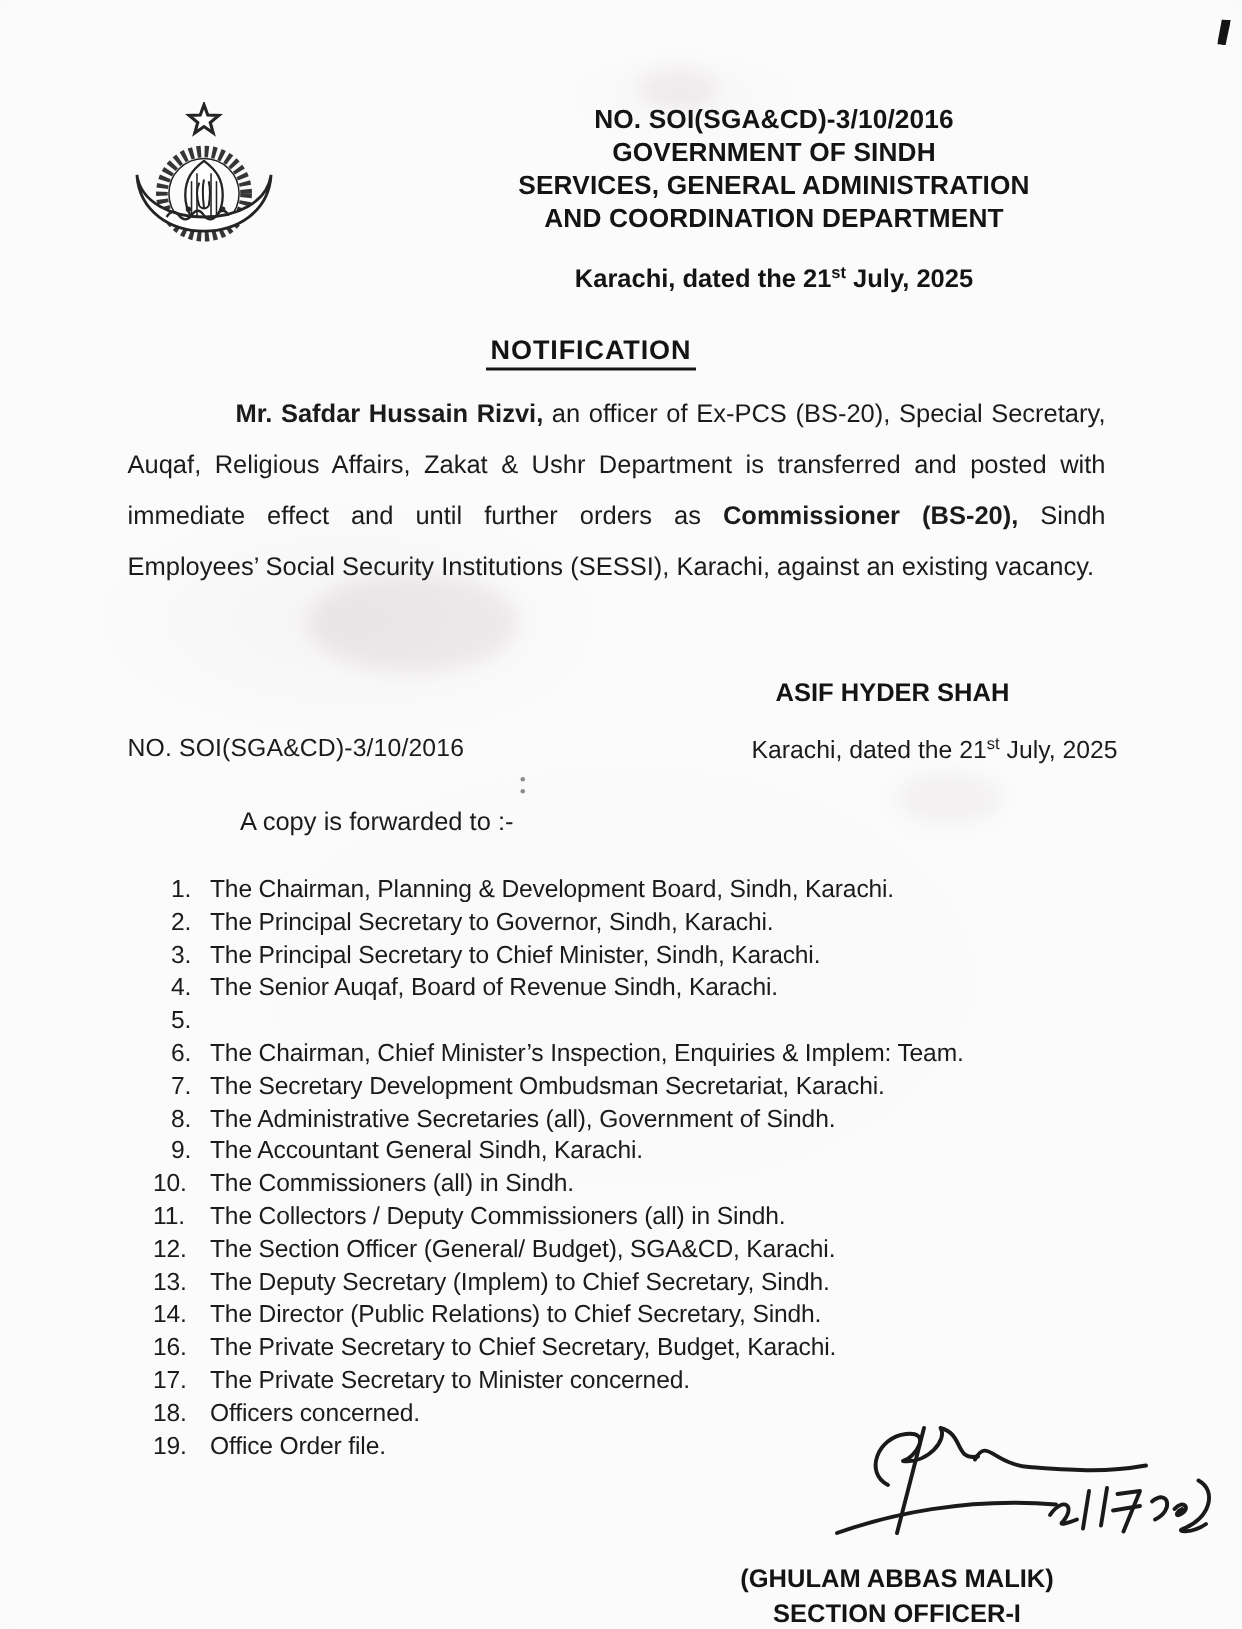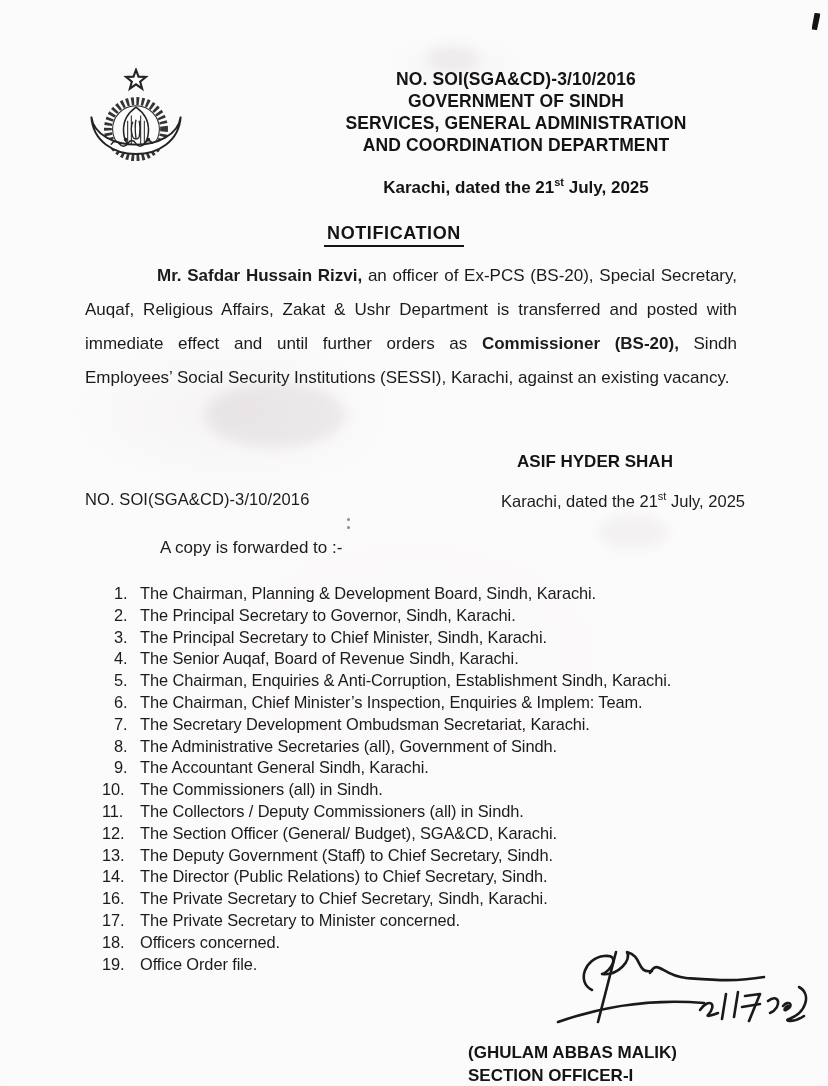--- a/index.html
+++ b/index.html
@@ -84,21 +84,21 @@
     margin:0;padding:0;list-style:none;
     font-size:16.4px;line-height:21.8px;letter-spacing:-0.1px;
   }
   .dist-li{display:flex;}
   .dist-num{flex:0 0 38px;box-sizing:border-box;}
   .dist-num.single{padding-left:12px;}
 
   .signature-svg{position:absolute;left:552px;top:946px;width:264px;height:94px;z-index:3;}
   .signer{
     position:absolute;left:468px;top:1041px;width:260px;z-index:2;
-    text-align:left;font-weight:bold;font-size:17px;line-height:23px;color:#141414;
+    text-align:center;font-weight:bold;font-size:17px;line-height:23px;color:#141414;
   }
 </style>
 </head>
 <body>
 
 <div class="page">
 
   <div class="mark-topright"></div>
   <div class="smudge s1"></div>
   <div class="smudge s2"></div>
@@ -178,21 +178,20 @@
       <li class="dist-li">
         <span class="dist-num single">3.</span>
         <span class="dist-text">The Principal Secretary to Chief Minister, Sindh, Karachi.</span>
       </li>
       <li class="dist-li">
         <span class="dist-num single">4.</span>
         <span class="dist-text">The Senior Auqaf, Board of Revenue Sindh, Karachi.</span>
       </li>
       <li class="dist-li">
         <span class="dist-num single">5.</span>
-        <span class="dist-text">The Chairman, Enquiries &amp; Anti-Corruption, Establishment Sindh, Karachi.</span>
       </li>
       <li class="dist-li">
         <span class="dist-num single">6.</span>
         <span class="dist-text">The Chairman, Chief Minister’s Inspection, Enquiries &amp; Implem: Team.</span>
       </li>
       <li class="dist-li">
         <span class="dist-num single">7.</span>
         <span class="dist-text">The Secretary Development Ombudsman Secretariat, Karachi.</span>
       </li>
       <li class="dist-li">
@@ -210,29 +209,29 @@
       <li class="dist-li">
         <span class="dist-num">11.</span>
         <span class="dist-text">The Collectors / Deputy Commissioners (all) in Sindh.</span>
       </li>
       <li class="dist-li">
         <span class="dist-num">12.</span>
         <span class="dist-text">The Section Officer (General/ Budget), SGA&amp;CD, Karachi.</span>
       </li>
       <li class="dist-li">
         <span class="dist-num">13.</span>
-        <span class="dist-text">The Deputy Government (Staff) to Chief Secretary, Sindh.</span>
+        <span class="dist-text">The Deputy Secretary (Implem) to Chief Secretary, Sindh.</span>
       </li>
       <li class="dist-li">
         <span class="dist-num">14.</span>
         <span class="dist-text">The Director (Public Relations) to Chief Secretary, Sindh.</span>
       </li>
       <li class="dist-li">
         <span class="dist-num">16.</span>
-        <span class="dist-text">The Private Secretary to Chief Secretary, Sindh, Karachi.</span>
+        <span class="dist-text">The Private Secretary to Chief Secretary, Budget, Karachi.</span>
       </li>
       <li class="dist-li">
         <span class="dist-num">17.</span>
         <span class="dist-text">The Private Secretary to Minister concerned.</span>
       </li>
       <li class="dist-li">
         <span class="dist-num">18.</span>
         <span class="dist-text">Officers concerned.</span>
       </li>
       <li class="dist-li">

